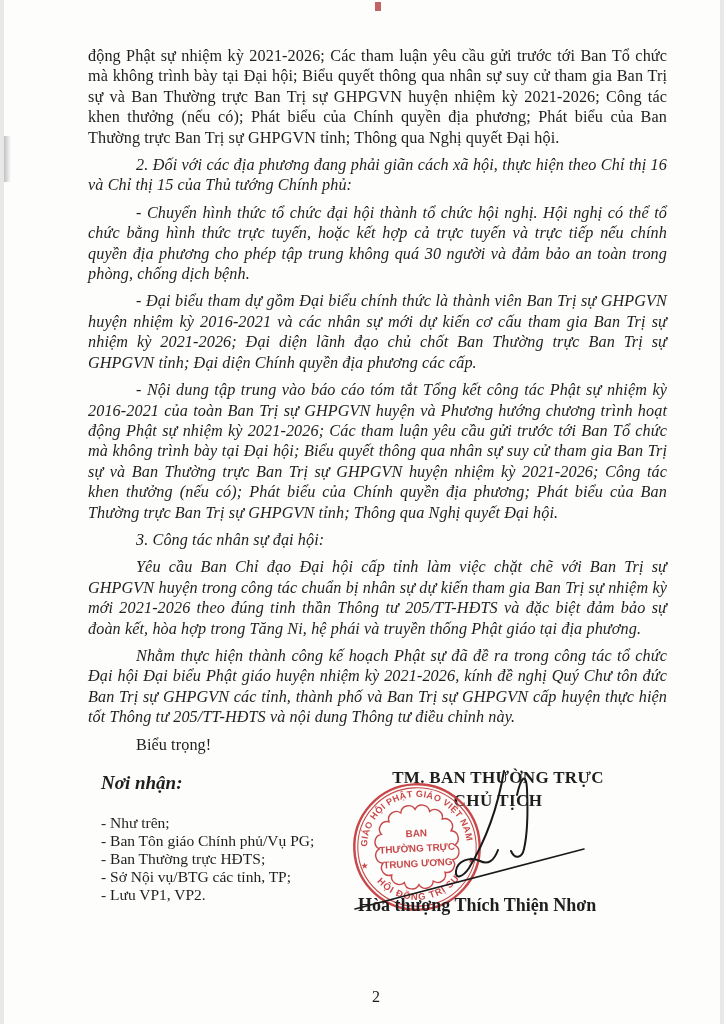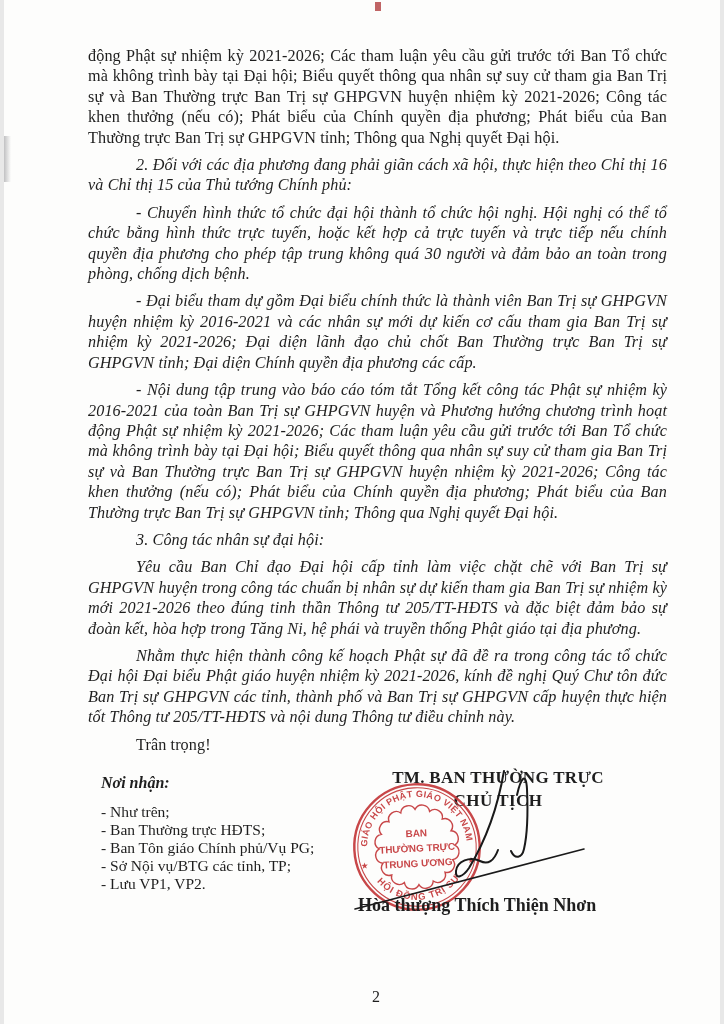--- a/index.html
+++ b/index.html
@@ -30,21 +30,21 @@
   }
   .body-text p { margin-bottom: 7px; }
   .body-text p.indent { text-indent: 48px; font-style: italic; }
   .closing { text-indent: 48px; }
 
   .recipients {
     position: absolute; left: 97px; top: 774px; width: 260px;
     font-size: 15.5px; line-height: 18px;
   }
   .recipients .head {
-    font-weight: bold; font-style: italic; font-size: 16px; margin-bottom: 11px;
+    font-weight: bold; font-style: italic; font-size: 19px; margin-bottom: 22px;
   }
   .recipients div { white-space: nowrap; }
 
   .sig-block {
     position: absolute; left: 354px; top: 768px; width: 280px;
     text-align: center; font-weight: bold;
   }
   .sig-block .org { font-size: 17px; letter-spacing: .3px; }
   .sig-block .title { font-size: 17px; margin-top: 3px; letter-spacing: .5px; }
 
@@ -80,28 +80,28 @@
 
   <div class="body-text">
     <p>động Phật sự nhiệm kỳ 2021-2026; Các tham luận yêu cầu gửi trước tới Ban Tổ chức mà không trình bày tại Đại hội; Biểu quyết thông qua nhân sự suy cử tham gia Ban Trị sự và Ban Thường trực Ban Trị sự GHPGVN huyện nhiệm kỳ 2021-2026; Công tác khen thưởng (nếu có); Phát biểu của Chính quyền địa phương; Phát biểu của Ban Thường trực Ban Trị sự GHPGVN tỉnh; Thông qua Nghị quyết Đại hội.</p>
     <p class="indent">2. Đối với các địa phương đang phải giãn cách xã hội, thực hiện theo Chỉ thị 16 và Chỉ thị 15 của Thủ tướng Chính phủ:</p>
     <p class="indent">- Chuyển hình thức tổ chức đại hội thành tổ chức hội nghị. Hội nghị có thể tổ chức bằng hình thức trực tuyến, hoặc kết hợp cả trực tuyến và trực tiếp nếu chính quyền địa phương cho phép tập trung không quá 30 người và đảm bảo an toàn trong phòng, chống dịch bệnh.</p>
     <p class="indent">- Đại biểu tham dự gồm Đại biểu chính thức là thành viên Ban Trị sự GHPGVN huyện nhiệm kỳ 2016-2021 và các nhân sự mới dự kiến cơ cấu tham gia Ban Trị sự nhiệm kỳ 2021-2026; Đại diện lãnh đạo chủ chốt Ban Thường trực Ban Trị sự GHPGVN tỉnh; Đại diện Chính quyền địa phương các cấp.</p>
     <p class="indent">- Nội dung tập trung vào báo cáo tóm tắt Tổng kết công tác Phật sự nhiệm kỳ 2016-2021 của toàn Ban Trị sự GHPGVN huyện và Phương hướng chương trình hoạt động Phật sự nhiệm kỳ 2021-2026; Các tham luận yêu cầu gửi trước tới Ban Tổ chức mà không trình bày tại Đại hội; Biểu quyết thông qua nhân sự suy cử tham gia Ban Trị sự và Ban Thường trực Ban Trị sự GHPGVN huyện nhiệm kỳ 2021-2026; Công tác khen thưởng (nếu có); Phát biểu của Chính quyền địa phương; Phát biểu của Ban Thường trực Ban Trị sự GHPGVN tỉnh; Thông qua Nghị quyết Đại hội.</p>
     <p class="indent">3. Công tác nhân sự đại hội:</p>
     <p class="indent">Yêu cầu Ban Chỉ đạo Đại hội cấp tỉnh làm việc chặt chẽ với Ban Trị sự GHPGVN huyện trong công tác chuẩn bị nhân sự dự kiến tham gia Ban Trị sự nhiệm kỳ mới 2021-2026 theo đúng tinh thần Thông tư 205/TT-HĐTS và đặc biệt đảm bảo sự đoàn kết, hòa hợp trong Tăng Ni, hệ phái và truyền thống Phật giáo tại địa phương.</p>
     <p class="indent">Nhằm thực hiện thành công kế hoạch Phật sự đã đề ra trong công tác tổ chức Đại hội Đại biểu Phật giáo huyện nhiệm kỳ 2021-2026, kính đề nghị Quý Chư tôn đức Ban Trị sự GHPGVN các tỉnh, thành phố và Ban Trị sự GHPGVN cấp huyện thực hiện tốt Thông tư 205/TT-HĐTS và nội dung Thông tư điều chỉnh này.</p>
-    <p class="closing">Trân trọng!</p>
+    <p class="closing">Biểu trọng!</p>
   </div>
 
   <div class="recipients">
     <div class="head">Nơi nhận:</div>
     <div>- Như trên;</div>
+    <div>- Ban Tôn giáo Chính phủ/Vụ PG;</div>
     <div>- Ban Thường trực HĐTS;</div>
-    <div>- Ban Tôn giáo Chính phủ/Vụ PG;</div>
     <div>- Sở Nội vụ/BTG các tỉnh, TP;</div>
     <div>- Lưu VP1, VP2.</div>
   </div>
 
   <div class="sig-block">
     <div class="org">TM. BAN THƯỜNG TRỰC</div>
     <div class="title">CHỦ TỊCH</div>
   </div>
 
   <div class="stamp-wrap">

